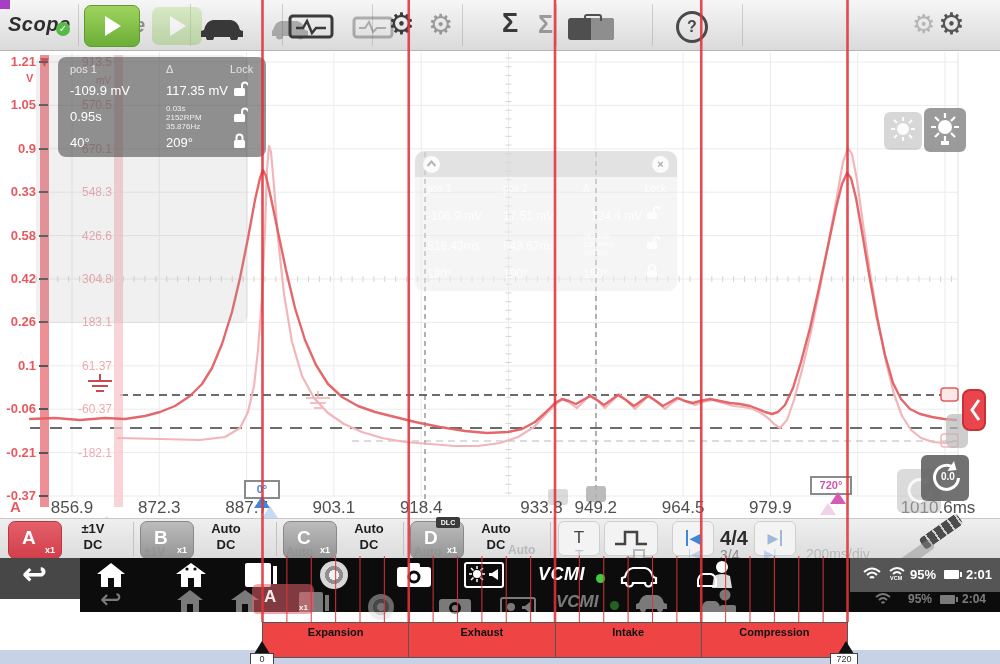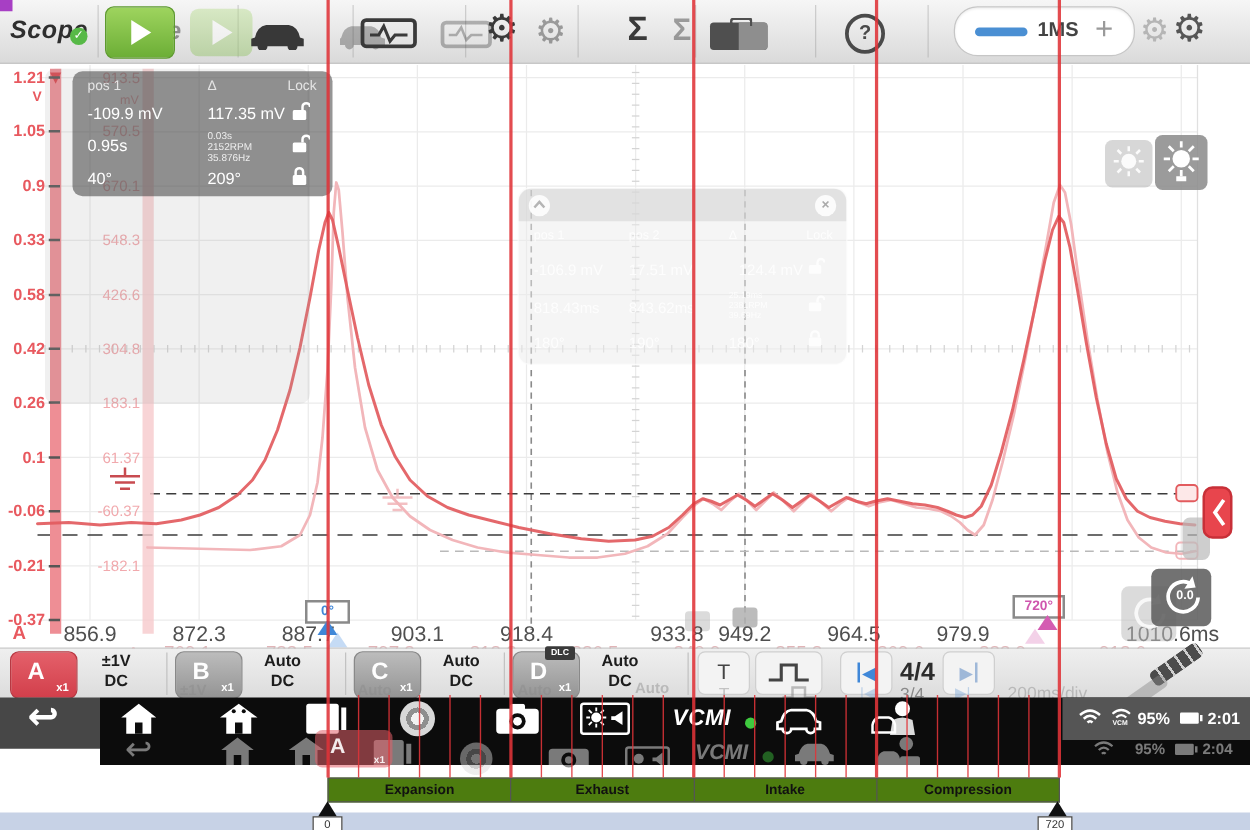--- a/index.html
+++ b/index.html
@@ -65,21 +65,21 @@
   #navbar{left:80px;top:558px;width:920px;height:54px;background:#0c0c0c;z-index:9;}
   #backzone{left:0;top:558px;width:80px;height:41px;background:#474747;z-index:10;}
   #back-arrow{left:22px;top:-2px;font-size:30px;color:#fff;font-weight:bold;}
   #vcmi{font-size:18px;font-weight:bold;font-style:italic;color:#fff;letter-spacing:.5px;}
   .greendot{position:absolute;width:9px;height:9px;border-radius:50%;background:#3fca3f;}
   .statustxt{font-size:13px;color:#fff;font-weight:bold;}
   .batt{position:absolute;width:15px;height:9px;background:#fff;border-radius:1px;}
   .batt:after{content:"";position:absolute;right:-3px;top:2px;width:2px;height:5px;background:#fff;}
   #statuspatch{left:850px;top:558px;width:150px;height:34px;background:#555;z-index:9;}
   
-  #band{left:262px;top:622px;width:586px;height:20px;background:#4d7c0f;
+  #band{left:262px;top:622px;width:586px;height:36px;background:#ef4444;
     border:1px solid #555;box-sizing:border-box;z-index:12;display:flex;}
   .seg{flex:1;border-right:1px solid #555;text-align:center;font-size:11px;font-weight:bold;
        color:#111;line-height:18px;}
   .seg:last-child{border-right:none;}
   .btri{position:absolute;width:0;height:0;border-left:8px solid transparent;
     border-right:8px solid transparent;border-bottom:13px solid #111;z-index:13;}
   .bbox{position:absolute;background:#fff;border:1px solid #444;font-size:9px;color:#333;
     text-align:center;line-height:11px;z-index:13;}
   #bluestrip{left:0;top:650px;width:1000px;height:14px;background:#c7d2e6;z-index:11;}
   #whitestrip{left:0;top:612px;width:1000px;height:38px;background:#fff;z-index:7;}
@@ -330,25 +330,20 @@
     <div class="abs tool-ic" style="left:388px;top:6px;font-size:30px;">⚙</div>
     <div class="abs tool-ic ghost" style="left:428px;top:8px;font-size:28px;">⚙</div>
     <div class="abs tool-ic" style="left:502px;top:8px;font-size:27px;font-weight:bold;">Σ</div>
     <div class="abs tool-ic ghost" style="left:538px;top:10px;font-size:25px;font-weight:bold;">Σ</div>
     <div class="abs" style="left:568px;top:18px;width:46px;height:22px;background:#4f4f4f;border-radius:3px;">
       <div class="abs" style="left:23px;top:0;width:23px;height:22px;background:#8e8e8e;border-radius:0 3px 3px 0;"></div>
       <div class="abs" style="left:16px;top:-4px;width:14px;height:5px;border:2px solid #4f4f4f;border-bottom:none;border-radius:3px 3px 0 0;"></div>
     </div>
     <div class="abs" style="left:676px;top:11px;width:26px;height:26px;border:3px solid #4a4a4a;border-radius:50%;
          text-align:center;font-size:16px;font-weight:bold;color:#4a4a4a;line-height:26px;">?</div>
-    <div id="zoom-pill" class="abs">
-      <div id="zoom-bar" class="abs"></div>
-      <div id="zoom-label" class="abs">1MS</div>
-      <div id="zoom-plus" class="abs">+</div>
-    </div>
     <div class="abs" style="left:912px;top:9px;font-size:26px;color:#b5b5b5;">⚙</div>
     <div class="abs" style="left:938px;top:6px;font-size:30px;color:#555;">⚙</div>
   </div>
 
   <div id="yaxis">
       <div class="ylab" style="left: 0px; top: 54px; z-index: 3;">1.21</div>
       <div class="ytick" style="left: 39px; top: 61px; z-index: 3;"></div>
       <div class="ylab" style="left: 0px; top: 97.4px; z-index: 3;">1.05</div>
       <div class="ytick" style="left: 39px; top: 104.4px; z-index: 3;"></div>
       <div class="ylab" style="left: 0px; top: 140.8px; z-index: 3;">0.9</div>

